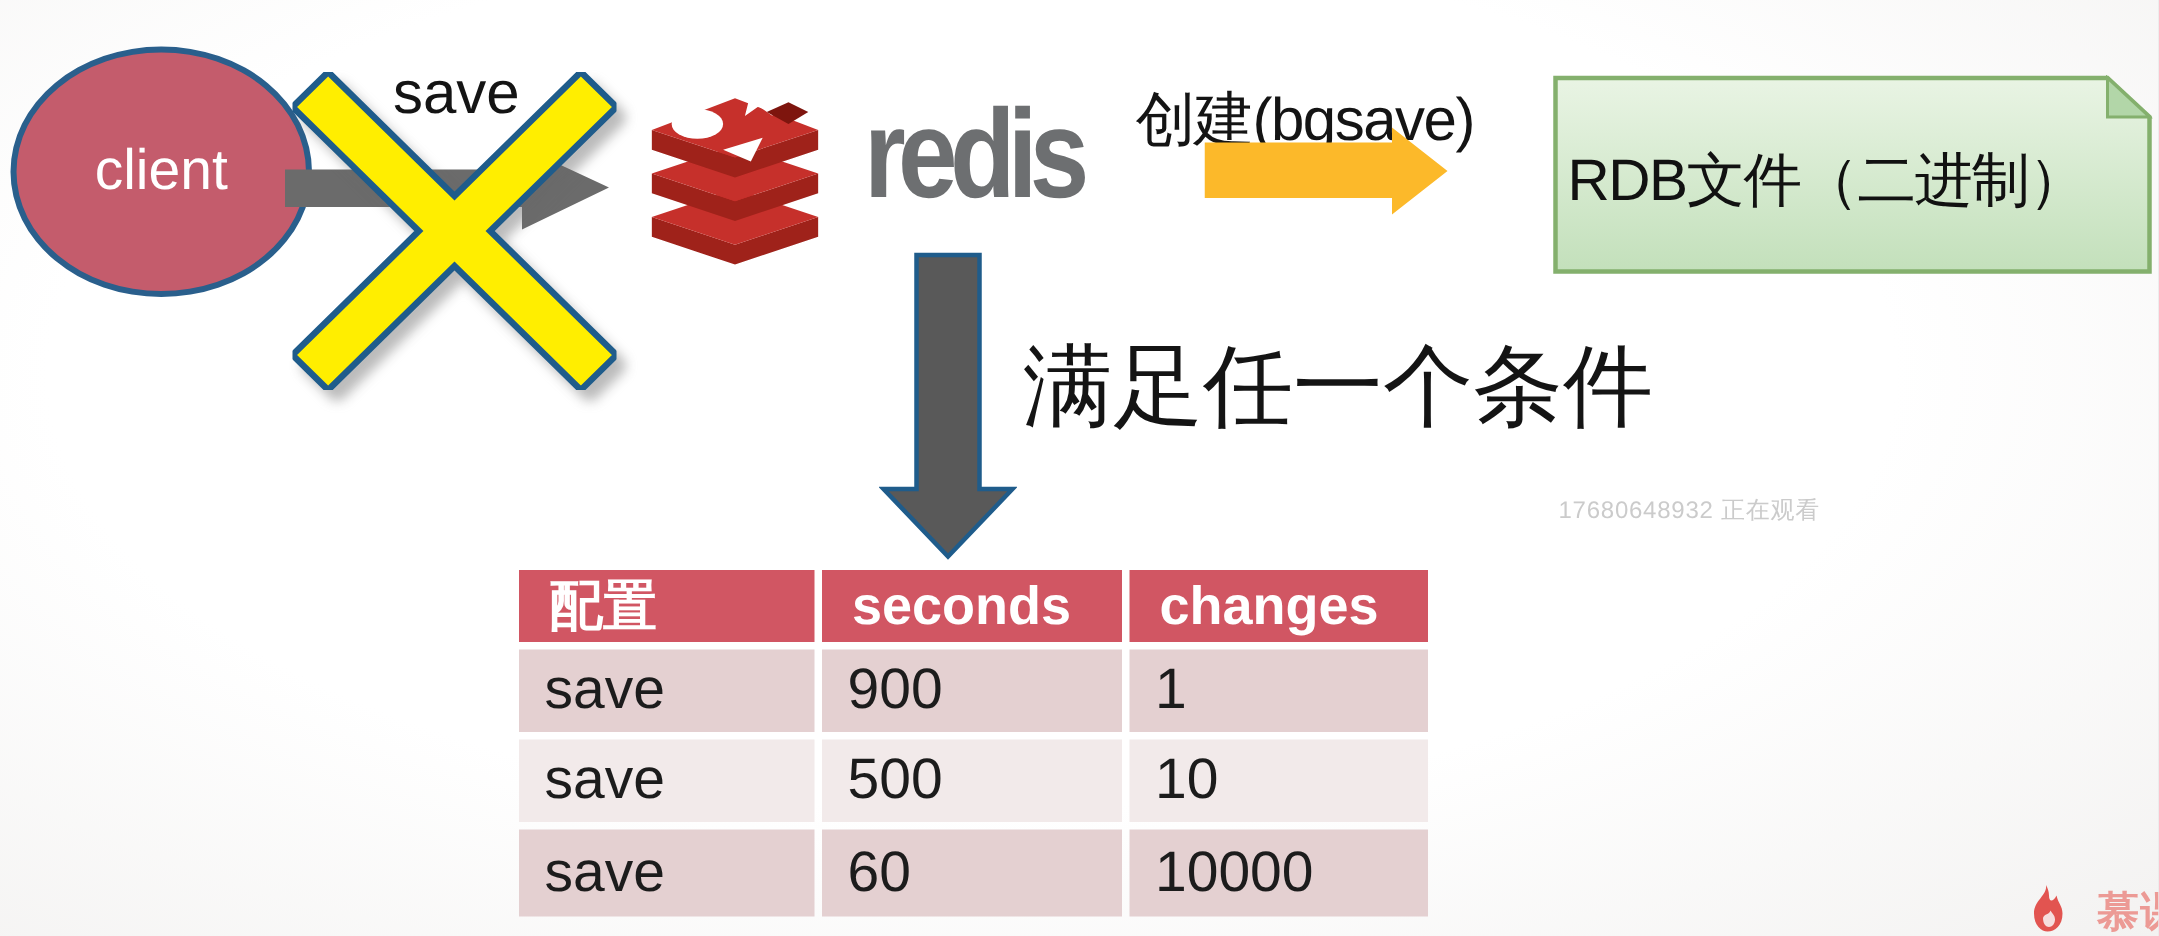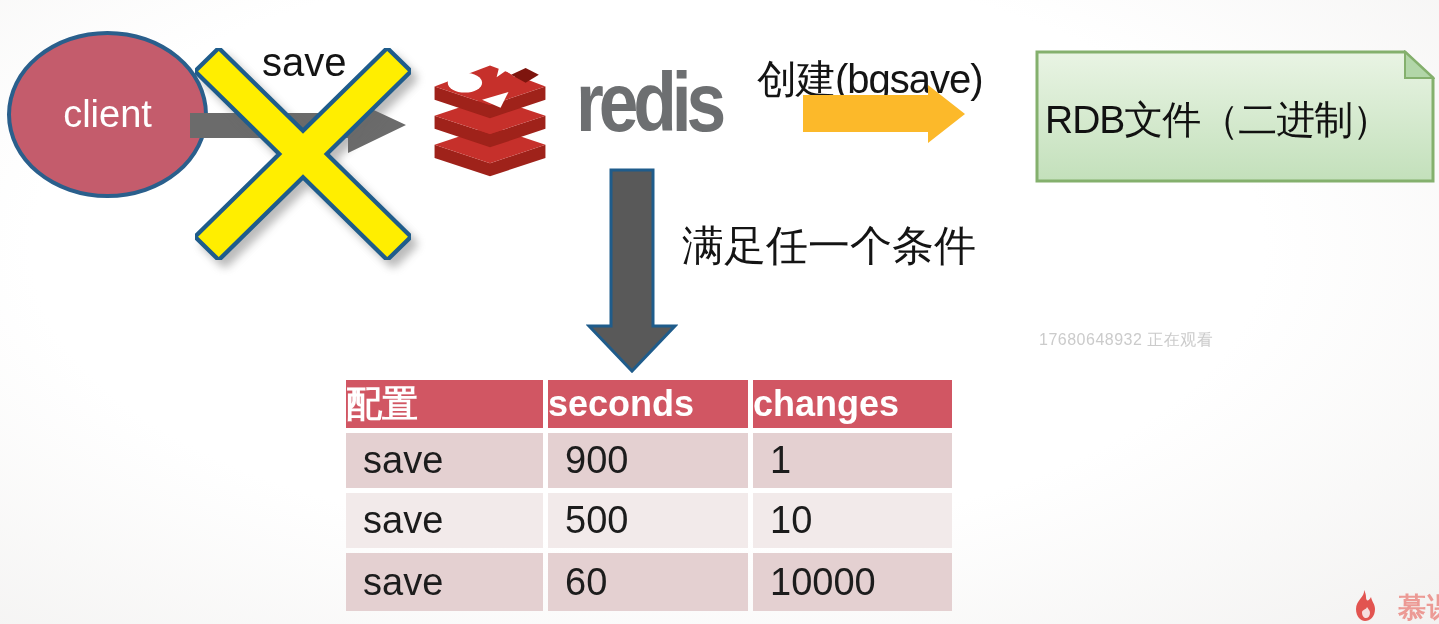--- a/index.html
+++ b/index.html
@@ -65,21 +65,21 @@
     position:absolute;left:10px;top:0;width:385px;height:133px;
     display:flex;align-items:center;
     font-size:39px;color:#111111;letter-spacing:-1px;
     padding-top:6px;box-sizing:border-box;
   }
 
   
   .down-arrow{left:586px;top:168px;z-index:2;}
   .condition-label{
     left:682px;top:218px;
-    font-size:42px;color:#141414;
+    font-size:60px;color:#141414;
     z-index:2;
   }
 
   
   .watermark{
     left:1039px;top:330px;
     font-size:16px;color:#cbcbcb;letter-spacing:.5px;
     z-index:5;
   }
 
@@ -89,21 +89,21 @@
     display:grid;
     grid-template-columns:197px 200px 199px;
     grid-template-rows:48px 55px 55px 58px;
     column-gap:5px;row-gap:5px;
     z-index:2;
   }
   .cfg-table .hcell{
     background:#d15663;color:#ffffff;
     font-size:36px;font-weight:bold;
     display:flex;align-items:center;
-    padding-left:0;
+    padding-left:20px;
   }
   .cfg-table .cell{
     color:#1c1c1c;font-size:38px;
     display:flex;align-items:center;
     padding-left:17px;
   }
   .cfg-table .row-a{background:#e4d0d1;}
   .cfg-table .row-b{background:#f2eaea;}
 
   

